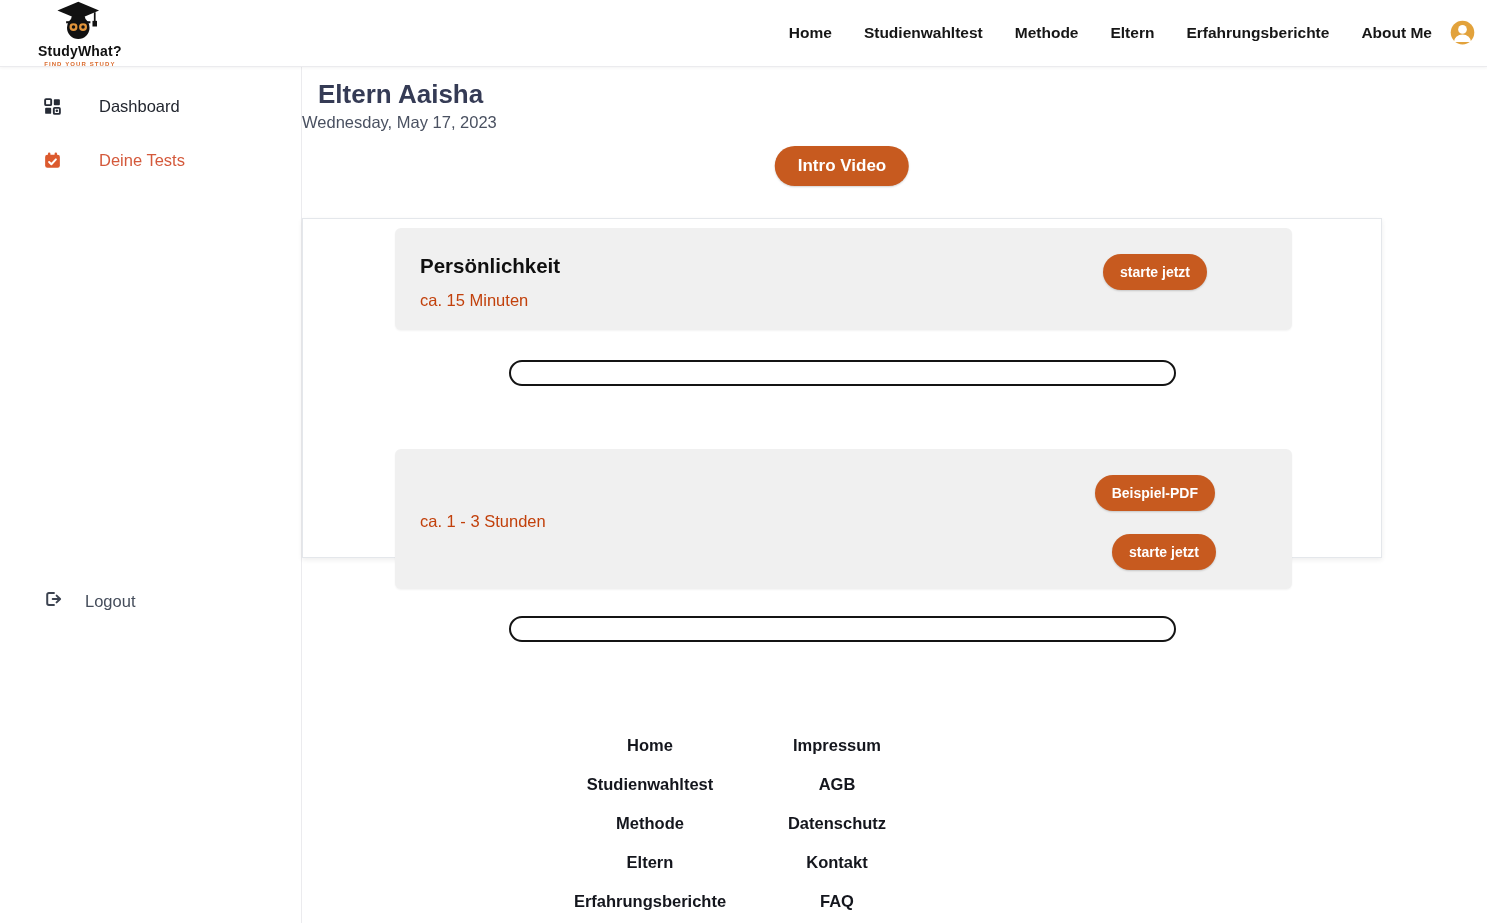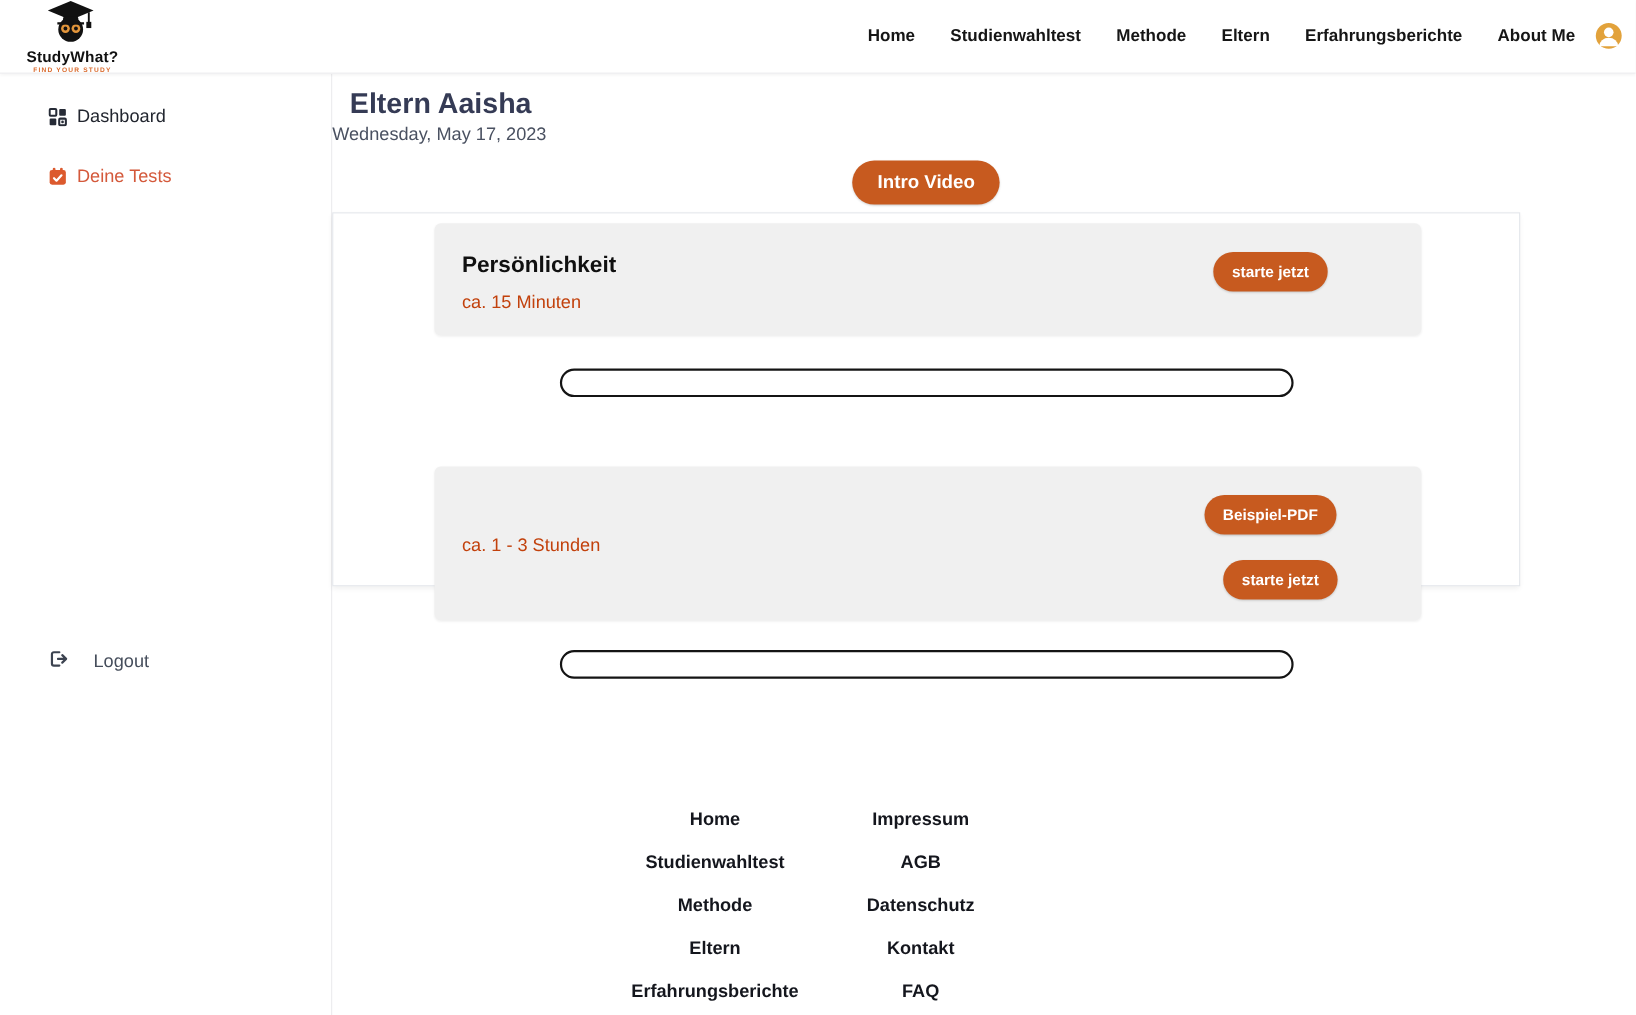--- a/index.html
+++ b/index.html
@@ -4,49 +4,49 @@
 <style>
   * { margin:0; padding:0; box-sizing:border-box; }
   html,body { width:1487px; height:923px; background:#fff; overflow:hidden;
               font-family:"Liberation Sans", sans-serif; color:#1a1a1a; }
   .page { position:relative; width:1487px; height:923px; background:#fff; }
 
   
   .topbar { position:absolute; top:0; left:0; width:100%; height:67px; background:#fff;
             border-bottom:1px solid #ebebee; box-shadow:0 1px 3px rgba(0,0,0,.05);
             display:flex; align-items:center; z-index:20; }
-  .logo { margin-left:24px; display:flex; flex-direction:column; align-items:center; line-height:1; }
+  .logo { margin-left:38px; display:flex; flex-direction:column; align-items:center; line-height:1; }
   .logo-name { font-size:14px; font-weight:bold; color:#111; letter-spacing:.2px; margin-top:1px; }
   .logo-tagline { font-size:6px; font-weight:bold; color:#DA6A2C; letter-spacing:1.1px; margin-top:3px; }
   .topnav { margin-left:auto; display:flex; align-items:center; gap:32px; margin-right:16px; }
   .topnav a { text-decoration:none; color:#161616; font-weight:bold; font-size:15.5px; cursor:pointer; }
   .avatar { width:29px; height:29px; margin-right:10px; cursor:pointer; flex:0 0 auto; }
 
   
   .sidebar { position:absolute; top:67px; left:0; bottom:0; width:302px; background:#fff;
              border-right:1px solid #ebebee; padding-top:28px; }
-  .side-item { display:flex; align-items:center; gap:9px; padding-left:44px; height:22px;
+  .side-item { display:flex; align-items:center; gap:38px; padding-left:44px; height:22px;
                margin-bottom:32px; font-size:16.5px; cursor:pointer; }
   .side-item .icon { width:17px; height:17px; flex:0 0 auto; display:flex; }
   .side-label-default { color:#22262f; }
   .side-label-active { color:#D4593B; }
   .side-logout { position:absolute; top:491px; left:0; display:flex; align-items:center; gap:23px;
                  padding-left:44px; height:22px; font-size:16.5px; color:#454d5b; cursor:pointer;margin-top:32px; }
 
   
   .main { position:absolute; left:302px; top:67px; width:1080px; height:856px; }
   .greeting { position:absolute; top:12px; left:16px; font-size:26px; font-weight:bold; color:#353b55; }
   .date { position:absolute; top:46px; left:0; font-size:16.5px; color:#4a5161; }
   .btn { display:inline-block; background:#C75A1F; color:#fff; font-weight:bold;
          border:none; border-radius:20px; cursor:pointer;
          font-family:"Liberation Sans", sans-serif; box-shadow:0 1px 2px rgba(0,0,0,.18); }
   .intro-btn { position:absolute; top:79px; left:50%; transform:translateX(-50%);
                font-size:17px; padding:10px 23px; }
 
-  .panel { position:absolute; top:126px; left:0; width:1080px; height:340px; background:#fff;
+  .panel { position:absolute; top:151px; left:0; width:1080px; height:340px; background:#fff;
            border:1px solid #e4e7eb; box-shadow:0 2px 5px rgba(0,0,0,.07); padding-top:9px; }
 
   .test-card { position:relative; margin:0 89px 0 92px; background:#f0f0f0; border-radius:6px;
                box-shadow:0 1px 2px rgba(0,0,0,.05); }
   .card-1 { height:102px; }
   .card-2 { height:140px; margin-top:63px; }
   .card-title { position:absolute; left:25px; top:26px; font-size:20.5px; font-weight:bold; color:#101010; }
   .card-sub { position:absolute; left:25px; top:63px; font-size:16.5px; color:#c2410c; }
   .card-btn { position:absolute; font-size:14px; padding:10px 17px; }
   .btn-start-1 { right:85px; top:26px; }

